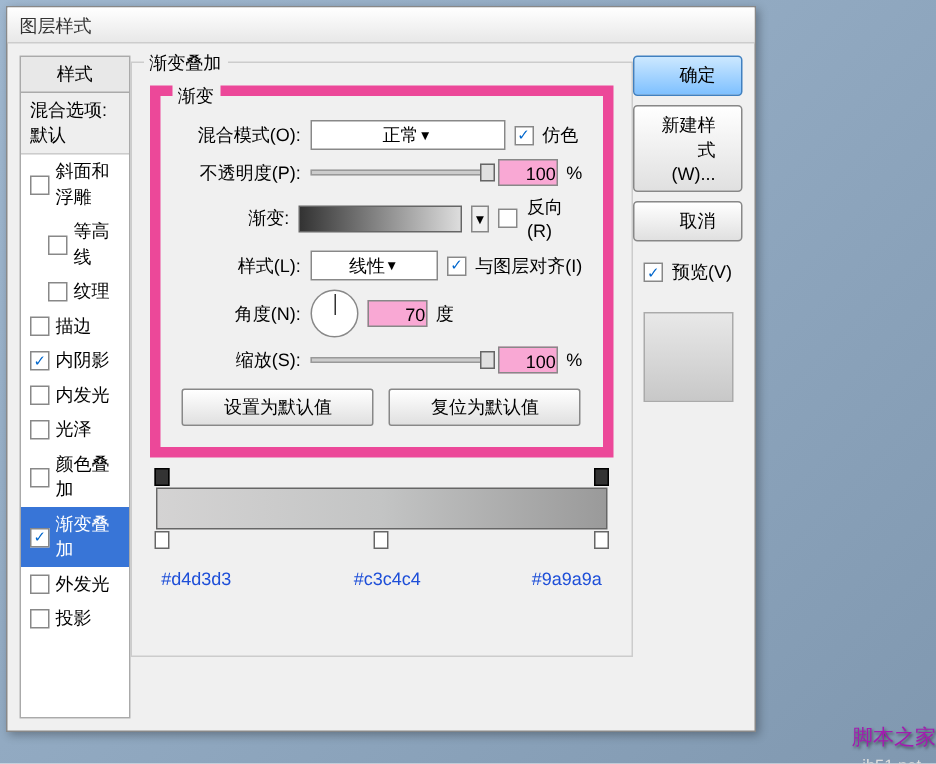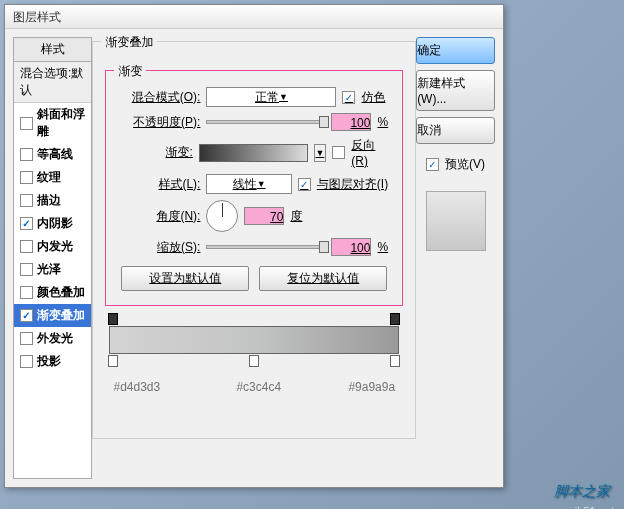--- a/index.html
+++ b/index.html
@@ -3,53 +3,53 @@
 <meta charset="utf-8">
 <style>
 * { box-sizing: border-box; margin: 0; padding: 0; font-family: "Microsoft YaHei", SimSun, sans-serif; font-size: 12px; }
 body { background: linear-gradient(135deg, #a0b8d0, #8098b0); width: 624px; height: 509px; position: relative; }
 .dialog { position: absolute; left: 4px; top: 4px; width: 500px; height: 484px; background: #f0f0f0; border: 1px solid #888; box-shadow: 2px 2px 6px rgba(0,0,0,0.3); }
 .titlebar { height: 24px; background: linear-gradient(#fff, #e8e8e8); border-bottom: 1px solid #ccc; padding: 4px 8px; color: #333; }
 .content { display: flex; padding: 8px; gap: 0; height: calc(100% - 24px); }
 .left-panel { width: 110px; border: 1px solid #aaa; background: #fff; }
 .left-header { background: #e8e8e8; border-bottom: 1px solid #aaa; padding: 3px 6px; text-align: center; }
 .left-sub { background: #eee; border-bottom: 1px solid #ccc; padding: 3px 6px; }
-.style-item { display: flex; align-items: center; padding: 3px 6px; gap: 4px; cursor: pointer; font-weight: bold; }
-.style-item.indent { padding-left: 6px; }
+.style-item { display: flex; align-items: center; padding: 3px 6px; gap: 4px; cursor: pointer; }
+.style-item.indent { padding-left: 18px; }
 .style-item.selected { background: #3875d7; color: #fff; }
 .cb { width: 13px; height: 13px; border: 1px solid #888; background: #fff; display: inline-flex; align-items: center; justify-content: center; font-size: 10px; color: #0066cc; flex-shrink: 0; }
 .cb.checked::after { content: "✓"; }
 .center-panel { flex: 1; position: relative; }
 .fieldset { border: 1px solid #ccc; padding: 8px 12px 12px; position: relative; margin-top: 4px; }
 .legend { position: absolute; top: -8px; left: 8px; background: #f0f0f0; padding: 0 4px; }
-.inner-fieldset { border: 1px solid #ec4899; padding: 10px 14px 14px; margin-top: 20px; position: relative; text-decoration: underline; }
+.inner-fieldset { border: 7px solid #ec4899; padding: 10px 14px 14px; margin-top: 7px; position: relative; }
 .row { display: flex; align-items: center; margin: 6px 0; gap: 6px; }
 .lbl { width: 80px; text-align: right; }
 .dropdown { flex: 1; max-width: 100px; height: 20px; border: 1px solid #888; background: #fff; display: flex; align-items: center; justify-content: center; padding: 0 4px; }
 .dropdown.wide { max-width: 130px; }
 .arrow { font-size: 9px; }
 .slider { flex: 1; max-width: 120px; height: 4px; background: #ccc; border: 1px solid #999; position: relative; }
 .slider-thumb { position: absolute; width: 10px; height: 12px; background: #e0e0e0; border: 1px solid #666; top: -5px; }
 .numbox { width: 40px; height: 18px; border: 1px solid #888; background: #f9a8d4; text-align: right; line-height: 18px; }
 .grad-preview { width: 120px; height: 18px; border: 1px solid #666; background: linear-gradient(90deg, #333, #ddd); }
 .grad-arrow { width: 14px; height: 18px; border: 1px solid #888; background: #f0f0f0; display: flex; align-items: center; justify-content: center; font-size: 9px; }
 .angle-dial { width: 32px; height: 32px; border: 1px solid #888; border-radius: 50%; background: #fff; position: relative; }
 .angle-dial::after { content: ""; position: absolute; width: 1px; height: 14px; background: #333; left: 50%; top: 2px; transform-origin: bottom; }
 .btn { padding: 3px 27px; border: 1px solid #888; background: linear-gradient(#fff, #e0e0e0); cursor: pointer; border-radius: 2px; }
 .btn-row { display: flex; gap: 10px; justify-content: center; margin-top: 10px; }
 .gradient-editor { margin-top: 20px; position: relative; height: 100px; }
 .grad-bar { height: 28px; margin: 18px 4px 0; border: 1px solid #666; background: linear-gradient(90deg, #d4d3d3, #c3c4c4 50%, #9a9a9a); position: relative; }
 .stop-top { position: absolute; top: -14px; width: 10px; height: 12px; background: #333; border: 1px solid #000; }
 .stop-bot { position: absolute; bottom: -14px; width: 10px; height: 12px; background: #fff; border: 1px solid #666; }
-.color-label { position: absolute; top: 54px; color: #737373; font-size: 12px; }
+.color-label { position: absolute; top: 54px; color: #1d4ed8; font-size: 12px; }
 .right-panel { width: 110px; display: flex; flex-direction: column; gap: 6px; }
-.rbtn { padding: 4px 0; border: 1px solid #888; background: linear-gradient(#fff, #e0e0e0); text-align: left; cursor: pointer; border-radius: 3px; }
+.rbtn { padding: 4px 17px; border: 1px solid #888; background: linear-gradient(#fff, #e0e0e0); text-align: right; cursor: pointer; border-radius: 3px; }
 .rbtn.primary { background: linear-gradient(#cce8ff, #7ec0ff); border-color: #4080c0; }
 .preview-box { width: 60px; height: 60px; border: 1px solid #aaa; background: linear-gradient(#e8e8e8, #c8c8c8); margin: 6px auto; }
-.watermark { position: absolute; right: 14px; bottom: 8px; color: #0369a1; font-style: italic; font-size: 14px; text-shadow: 1px 1px 2px rgba(0,0,0,0.5); }
+.watermark { position: absolute; right: 0; bottom: 8px; color: #a21caf; font-size: 14px; text-shadow: 1px 1px 2px rgba(0,0,0,0.5); }
 .watermark-sub { position: absolute; right: 10px; bottom: -8px; color: #e0e0e0; font-size: 11px; }
 </style>
 </head>
 <body>
 
 <div class="dialog">
   <div class="titlebar">图层样式</div>
   <div class="content">
     <div class="left-panel">
       <div class="left-header">样式</div>

